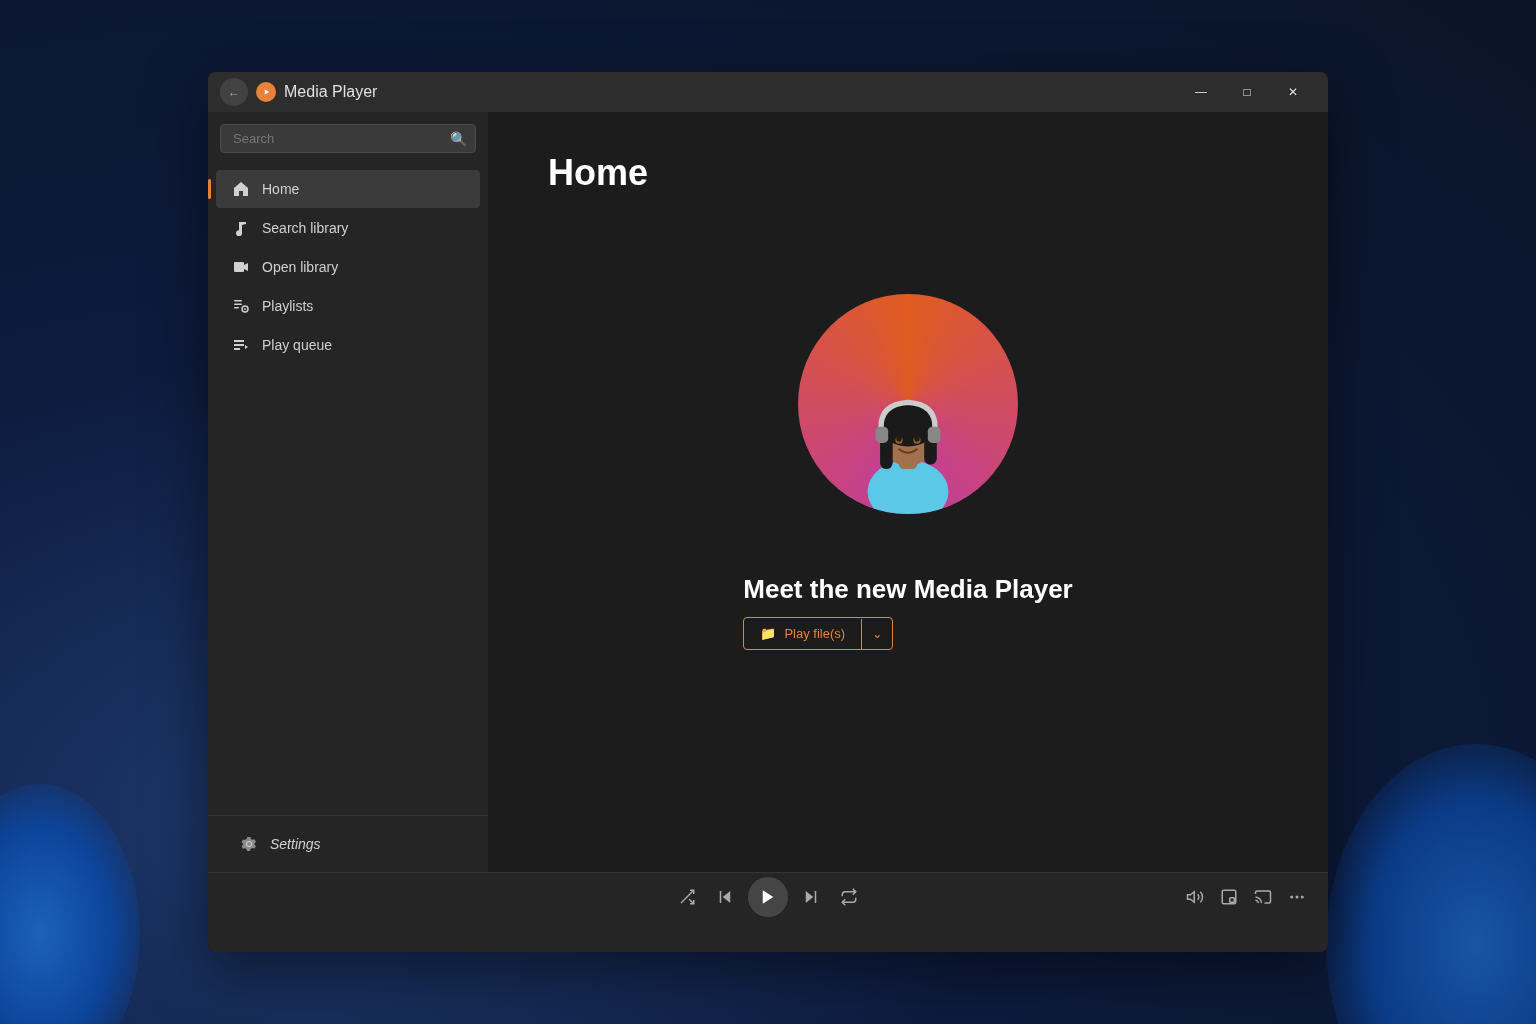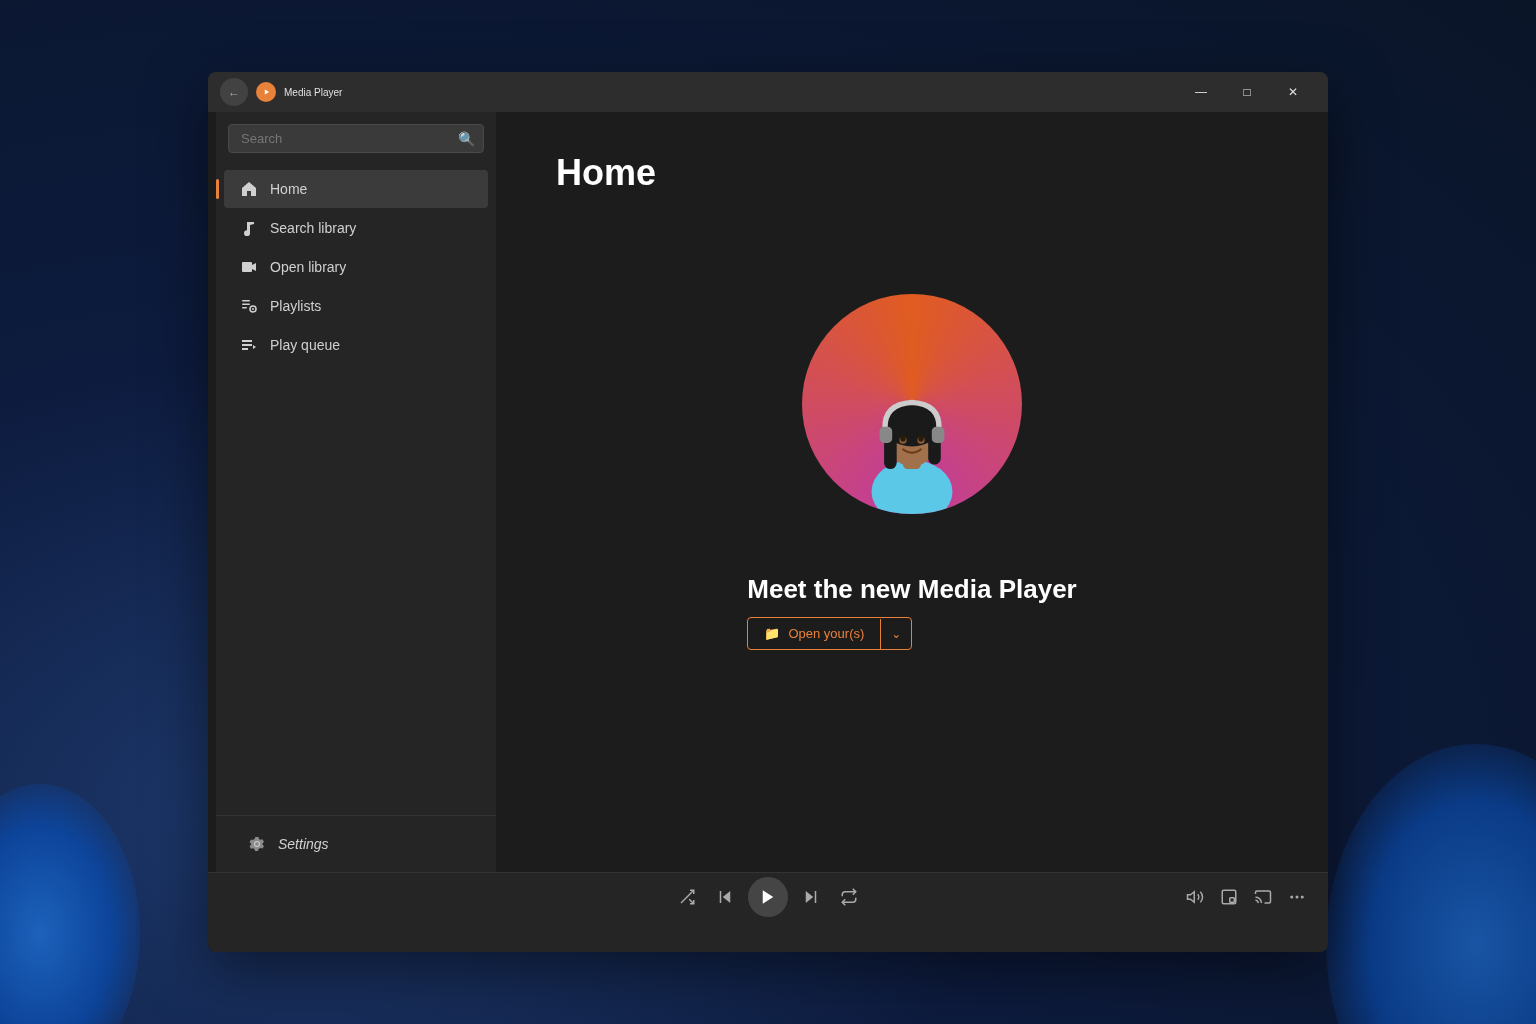--- a/index.html
+++ b/index.html
@@ -83,21 +83,21 @@
     }
 
     .app-icon svg {
       width: 12px;
       height: 12px;
       fill: white;
     }
 
     .title-text {
       color: #e0e0e0;
-      font-size: 10px;
+      font-size: 16px;
     }
 
     .window-controls {
       display: flex;
       gap: 0;
     }
 
     .win-btn {
       width: 46px;
       height: 32px;
@@ -108,21 +108,20 @@
       color: #e0e0e0;
       font-size: 12px;
       background: transparent;
       border: none;
     }
 
     .content-area {
       flex: 1;
       display: flex;
       overflow: hidden;
-      margin-left: 8px;
     }
 
     .sidebar {
       width: 280px;
       background: #252525;
       display: flex;
       flex-direction: column;
       flex-shrink: 0;
     }
 
@@ -546,21 +545,21 @@
             <rect x="39" y="103" width="14" height="18" rx="5" fill="#888"></rect>
             <rect x="97" y="103" width="14" height="18" rx="5" fill="#888"></rect>
           </svg>
         </div>
 
         <div class="hero-text">
           <h2 class="hero-title">Meet the new Media Player</h2>
           <div class="open-files-btn">
             <button class="open-files-main">
               <span>📁</span>
-              <span>Open your(s)</span>
+              <span>Play file(s)</span>
             </button>
             <button class="open-files-arrow">⌄</button>
           </div>
         </div>
       </div>
     </div>
   </div>
 
   <div class="player-bar">
     <div class="player-controls">

